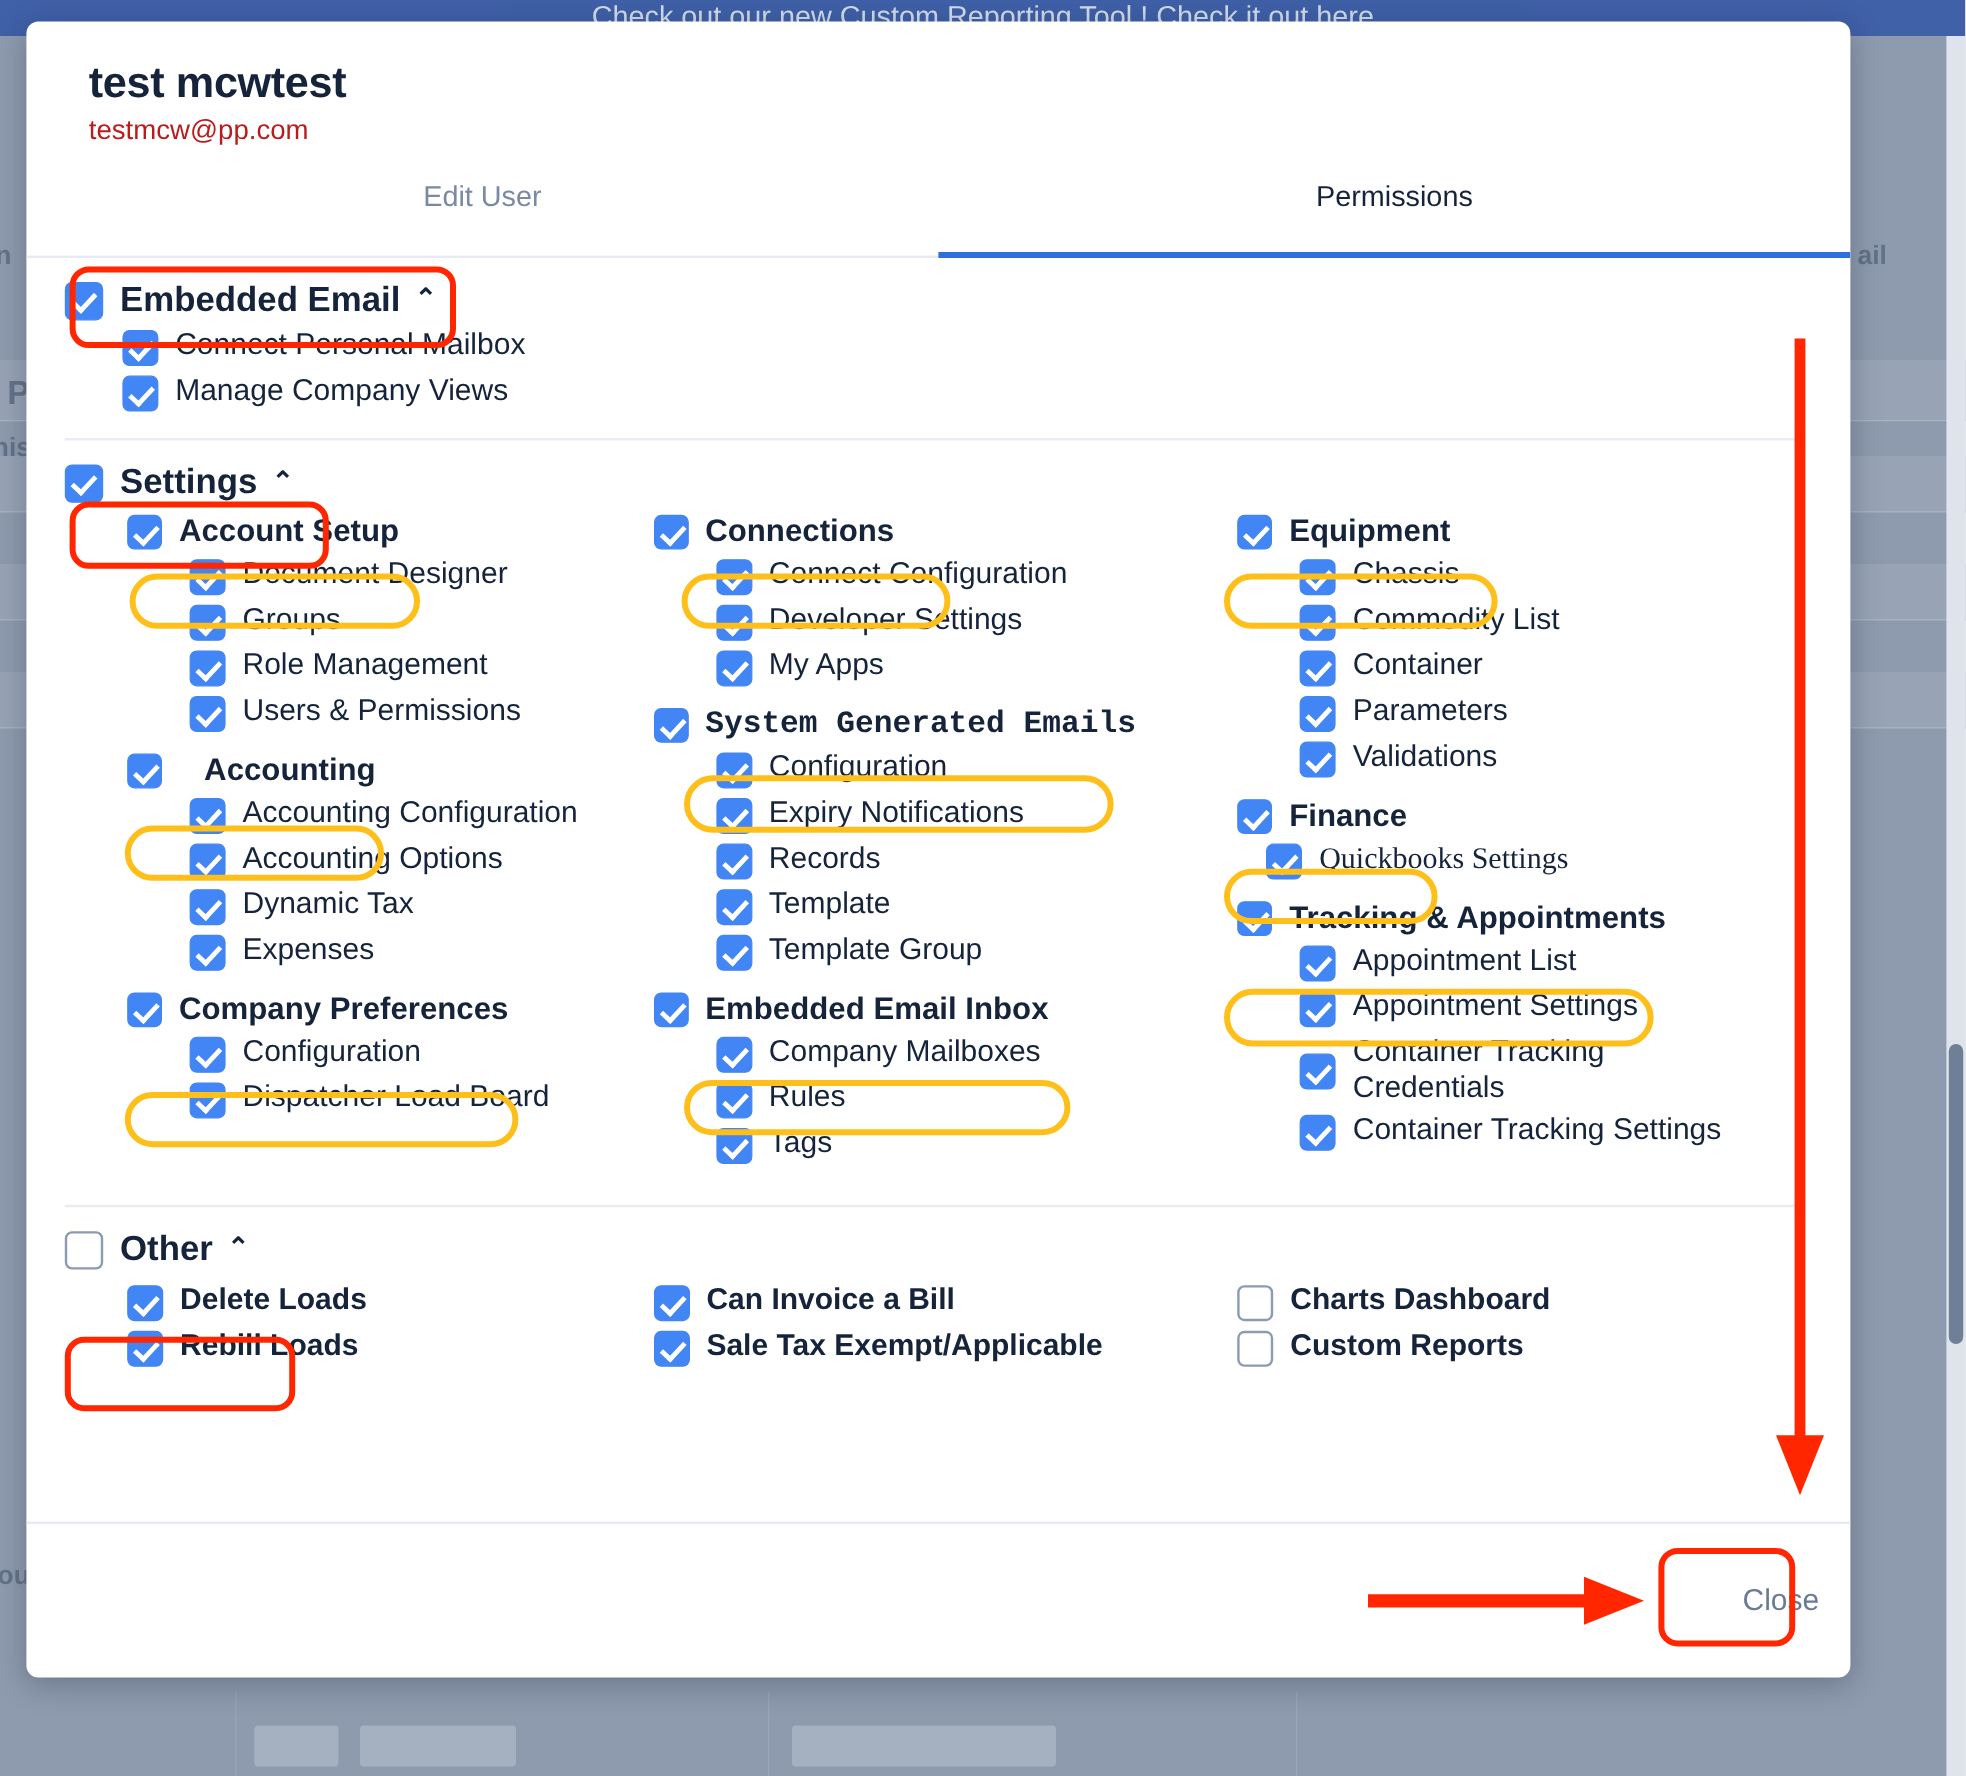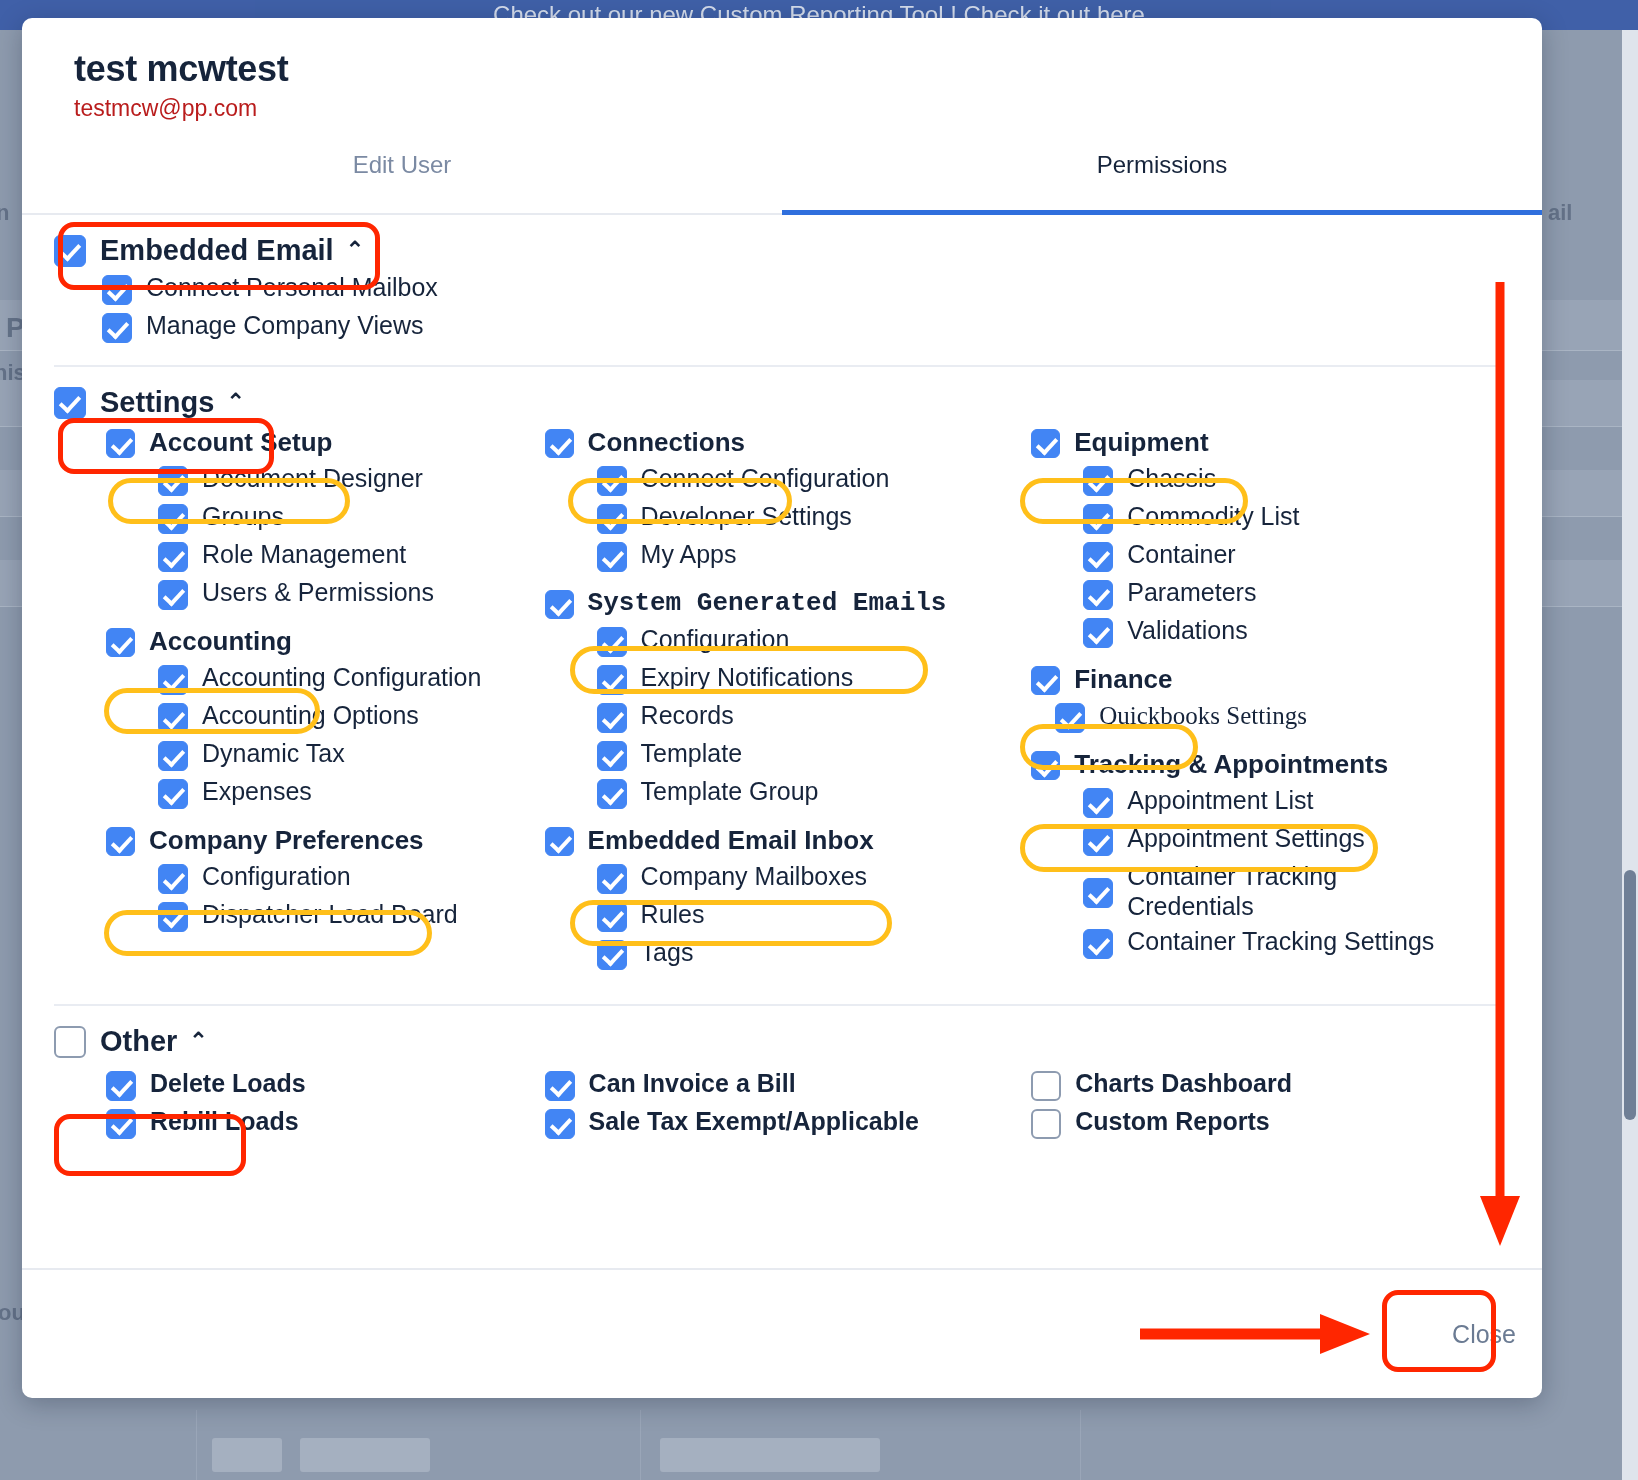--- a/index.html
+++ b/index.html
@@ -218,20 +218,21 @@
     position: relative;
     top: -3px;
   }
 
   .indent-1 { margin-left: 48px; }
 
   
   .cols {
     display: flex;
     align-items: flex-start;
+    justify-content: center;
   }
   .col { flex: 0 0 33.33%; }
 
   
   .ann {
     position: absolute;
     pointer-events: none;
     box-sizing: border-box;
     border-radius: 999px;
   }
@@ -360,21 +361,21 @@
               <div class="row grp-leaf">
                 <div class="cb on"></div>
                 <div class="lbl">Role Management</div>
               </div>
               <div class="row grp-leaf">
                 <div class="cb on"></div>
                 <div class="lbl">Users &amp; Permissions</div>
               </div>
             </div>
 
-            <div class="row grp-mid" style="margin-top:16px;">
+            <div class="row grp-mid" style="margin-top:16px;gap:21px;">
               <div class="cb on"></div>
               <div class="lbl">Accounting</div>
             </div>
             <div style="margin-left:52px;">
               <div class="row grp-leaf">
                 <div class="cb on"></div>
                 <div class="lbl">Accounting Configuration</div>
               </div>
               <div class="row grp-leaf">
                 <div class="cb on"></div>

